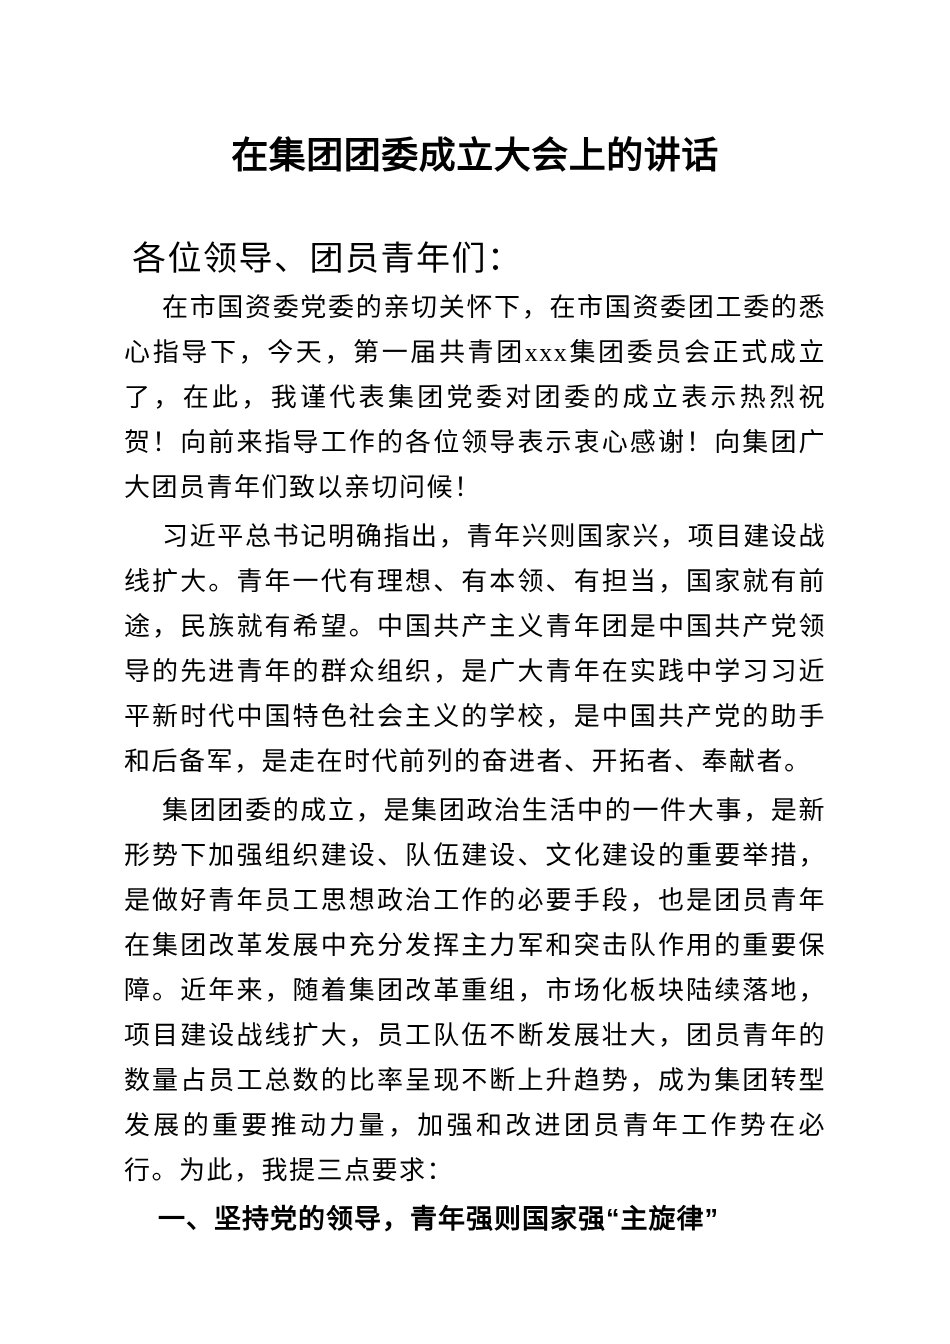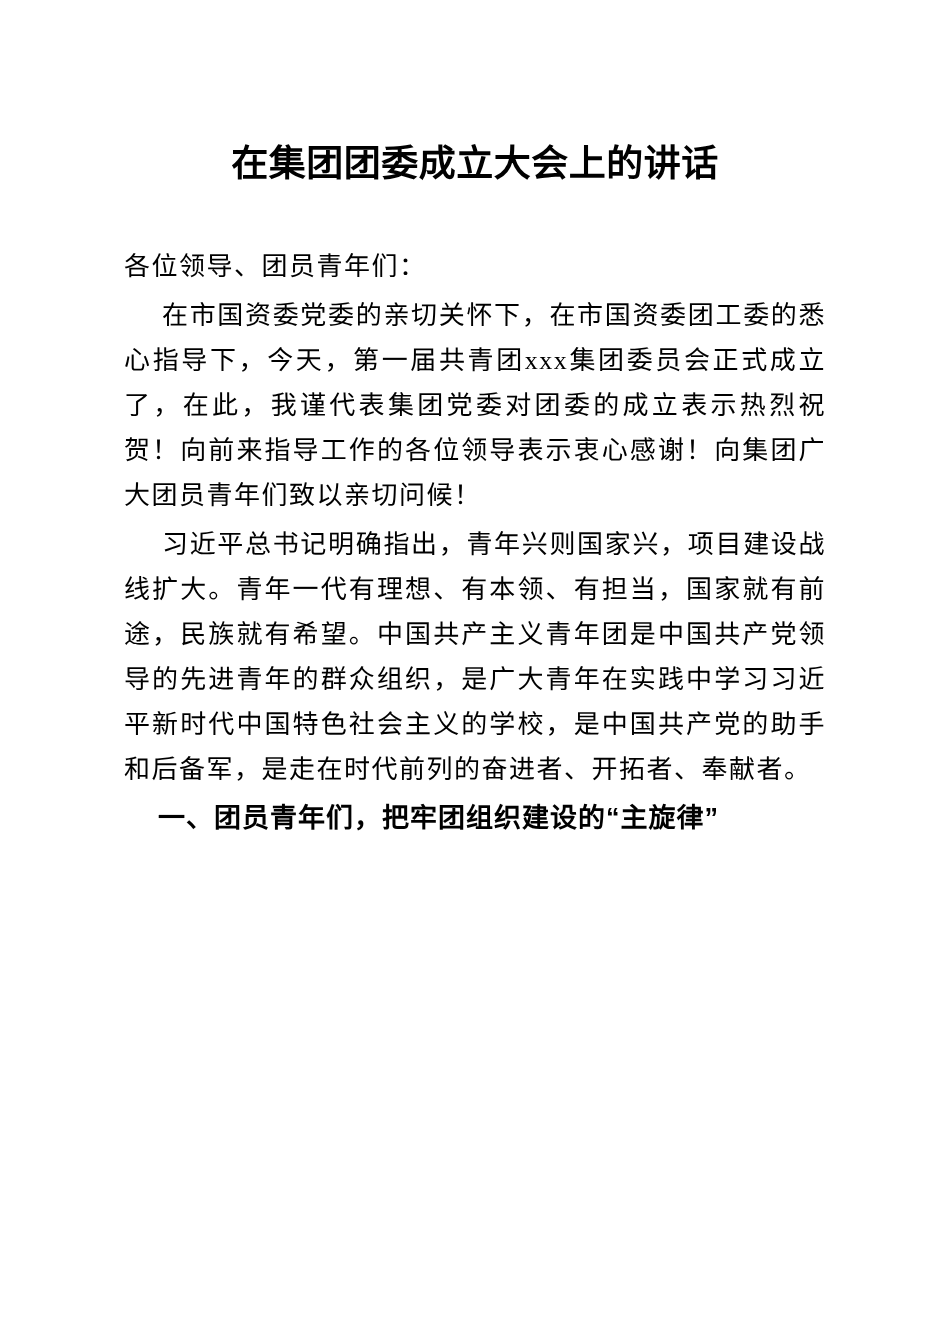--- a/index.html
+++ b/index.html
@@ -13,31 +13,31 @@
     width: 950px;
     height: 1344px;
     margin: 0 auto;
     background: #ffffff;
     color: #000000;
     padding: 128px 120px 0 120px;
     font-family: "Liberation Serif", serif;
     overflow: hidden;
   }
   .doc-title {
-    margin: 12px;
+    margin: 4px;
     font-size: 37px;
     line-height: 48px;
     font-weight: bold;
     text-align: center;
     letter-spacing: 0.5px;
     font-family: "Liberation Serif", serif;
   }
   .salutation {
-    margin: 56px 0 0 4px;
-    font-size: 26px;
+    margin: 56px 0 0 12px;
+    font-size: 34px;
     line-height: 45px;
     letter-spacing: 1.5px;
     text-align: justify;
   }
   .para {
     margin: 4px;
     font-size: 26px;
     line-height: 45px;
     letter-spacing: 1.5px;
     text-align: justify;
@@ -58,15 +58,16 @@
 
 <div class="page">
   <h1 class="doc-title">在集团团委成立大会上的讲话</h1>
 
   <p class="salutation">各位领导、团员青年们：</p>
 
   <p class="para">在市国资委党委的亲切关怀下，在市国资委团工委的悉心指导下，今天，第一届共青团xxx集团委员会正式成立了，在此，我谨代表集团党委对团委的成立表示热烈祝贺！向前来指导工作的各位领导表示衷心感谢！向集团广大团员青年们致以亲切问候！</p>
 
   <p class="para">习近平总书记明确指出，青年兴则国家兴，项目建设战线扩大。青年一代有理想、有本领、有担当，国家就有前途，民族就有希望。中国共产主义青年团是中国共产党领导的先进青年的群众组织，是广大青年在实践中学习习近平新时代中国特色社会主义的学校，是中国共产党的助手和后备军，是走在时代前列的奋进者、开拓者、奉献者。</p>
 
+  <p class="para">集团团委的成立，是集团政治生活中的一件大事，是新形势下加强组织建设、队伍建设、文化建设的重要举措，是做好青年员工思想政治工作的必要手段，也是团员青年在集团改革发展中充分发挥主力军和突击队作用的重要保障。近年来，随着集团改革重组，市场化板块陆续落地，项目建设战线扩大，员工队伍不断发展壮大，团员青年的数量占员工总数的比率呈现不断上升趋势，成为集团转型发展的重要推动力量，加强和改进团员青年工作势在必行。为此，我提三点要求：</p>
 
-  <p class="section-heading">一、团员青年们，把牢团组织建设的“主旋律”</p>
+  <p class="section-heading">一、坚持党的领导，青年强则国家强“主旋律”</p>
 </div>
 
 </body></html>

